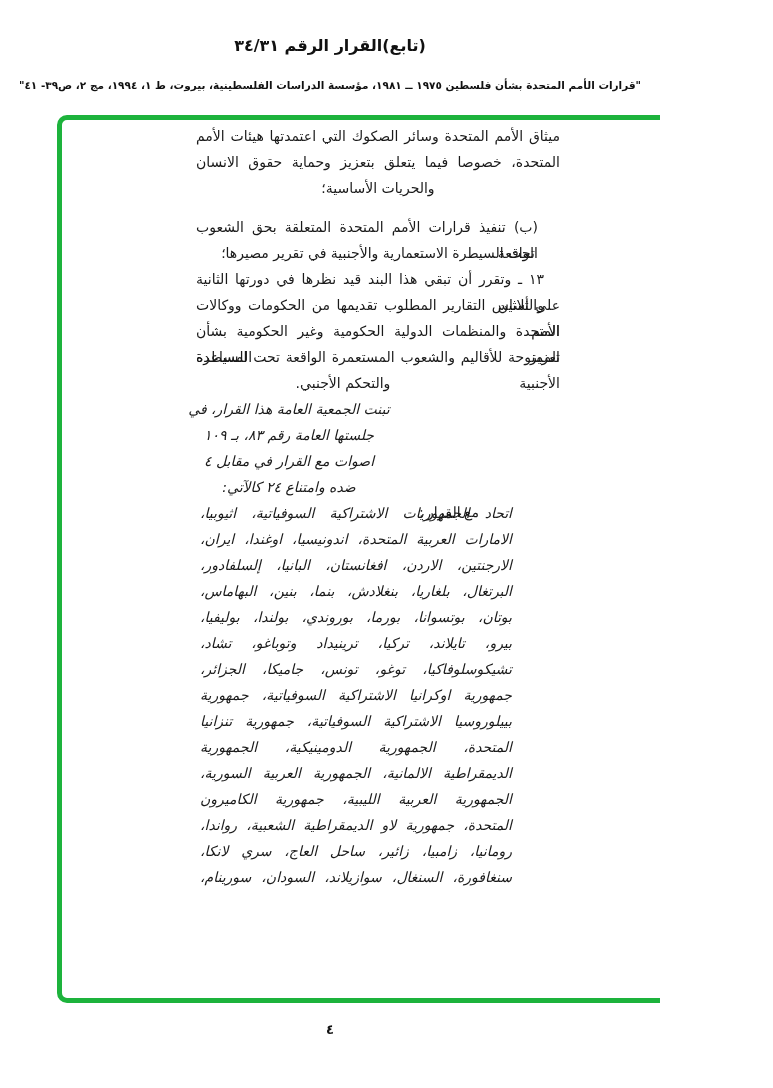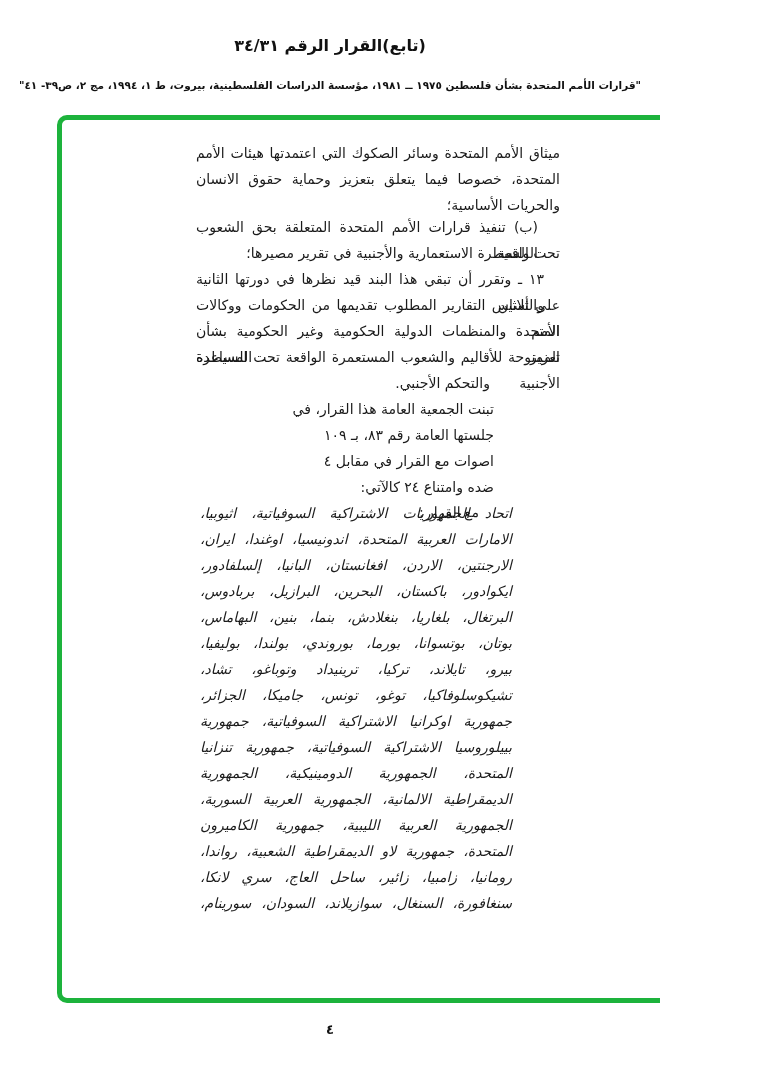--- a/index.html
+++ b/index.html
@@ -25,29 +25,29 @@
   .hl-box{
     position:absolute;left:57px;top:115px;
     width:650px;height:878px;
     border:5px solid #1db33c;border-radius:10px;
     background:transparent;
   }
   .txt{direction:rtl;font-size:14px;line-height:26px;color:#1a1a1a;}
   .blk{position:absolute;}
   .ln{height:26px;white-space:nowrap;}
   .j{white-space:normal;text-align:justify;text-align-last:justify;text-justify:inter-word;}
-  .r{text-align:right;}
+  .r{text-align:center;}
   .ind-b{padding-right:22px;}
   .ind-13{padding-right:16px;}
   .ind-last{padding-right:70px;}
   #para1,#paraB,#para13{left:196px;width:364px;}
-  #para1{top:140px;}
+  #para1{top:123px;}
   #paraB{top:214px;}
   #para13{top:266px;}
-  #adoption{top:396px;right:166px;width:380px;text-align:right;}
+  #adoption{top:396px;right:181px;width:380px;text-align:right;font-style:italic;}
   #vote-label{top:500px;right:181px;white-space:nowrap;font-family:Liberation Serif, serif;}
   #countries{top:500px;left:200px;width:312px;font-style:italic;}
   .pageno{
     position:absolute;top:1022px;left:0;width:100%;
     text-align:center;font-size:13px;font-weight:bold;color:#111;
     direction:rtl;
   }
 </style>
 </head>
 <body>
@@ -84,21 +84,20 @@
     <div class="ln r">اصوات مع القرار في مقابل ٤</div>
     <div class="ln r">ضده وامتناع ٢٤ كالآتي:</div>
   </div>
 
   <div class="blk txt" id="vote-label">مع القرار :</div>
 
   <div class="blk txt" id="countries">
     <div class="ln j">اتحاد الجمهوريات الاشتراكية السوفياتية، اثيوبيا،</div>
     <div class="ln j">الامارات العربية المتحدة، اندونيسيا، اوغندا، ايران،</div>
     <div class="ln j">الارجنتين، الاردن، افغانستان، البانيا، إلسلفادور،</div>
-    <div class="ln j">ايكوادور، باكستان، البحرين، البرازيل، بربادوس،</div>
     <div class="ln j">البرتغال، بلغاريا، بنغلادش، بنما، بنين، البهاماس،</div>
     <div class="ln j">بوتان، بوتسوانا، بورما، بوروندي، بولندا، بوليفيا،</div>
     <div class="ln j">بيرو، تايلاند، تركيا، ترينيداد وتوباغو، تشاد،</div>
     <div class="ln j">تشيكوسلوفاكيا، توغو، تونس، جاميكا، الجزائر،</div>
     <div class="ln j">جمهورية اوكرانيا الاشتراكية السوفياتية، جمهورية</div>
     <div class="ln j">بييلوروسيا الاشتراكية السوفياتية، جمهورية تنزانيا</div>
     <div class="ln j">المتحدة، الجمهورية الدومينيكية، الجمهورية</div>
     <div class="ln j">الديمقراطية الالمانية، الجمهورية العربية السورية،</div>
     <div class="ln j">الجمهورية العربية الليبية،  جمهورية الكاميرون</div>
     <div class="ln j">المتحدة، جمهورية لاو الديمقراطية الشعبية، رواندا،</div>

